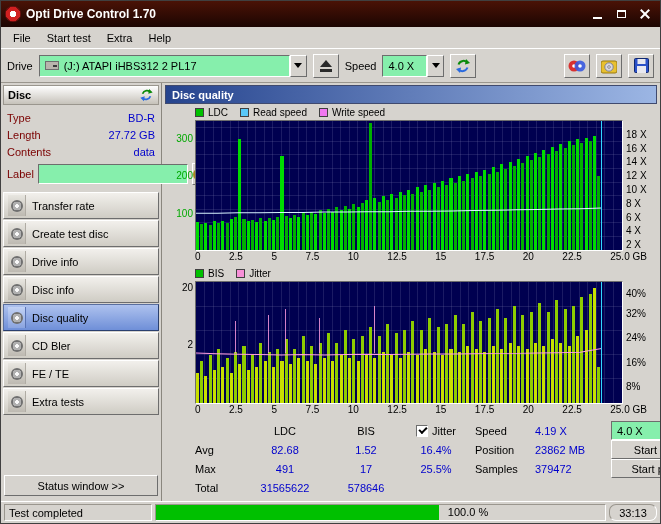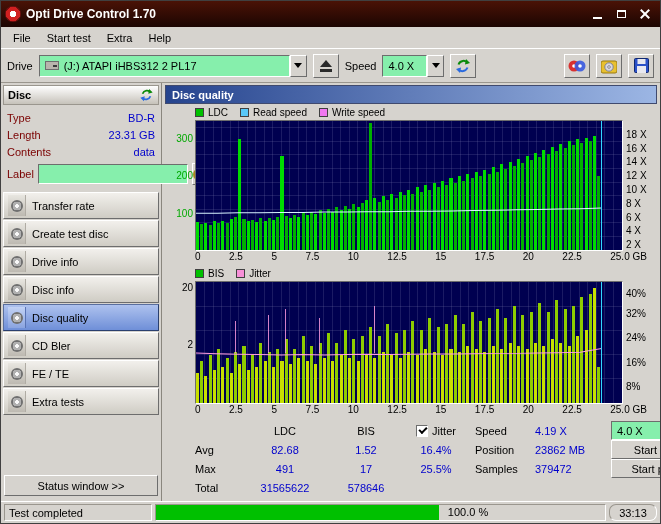--- a/index.html
+++ b/index.html
@@ -224,21 +224,21 @@
         </svg>
       </div>
 
       <div class="disc-info">
         <div class="info-row">
           <span class="info-label">Type</span>
           <span class="info-value">BD-R</span>
         </div>
         <div class="info-row">
           <span class="info-label">Length</span>
-          <span class="info-value">23.31 GB</span>
+          <span class="info-value">27.72 GB</span>
         </div>
         <div class="info-row">
           <span class="info-label">Contents</span>
           <span class="info-value">data</span>
         </div>
         <div class="label-row">
           <span class="info-label">Label</span>
           <input class="label-input sunken" value="" style="">
           <div class="mini-btn raised">
             <span class="disc-glyph"></span>

